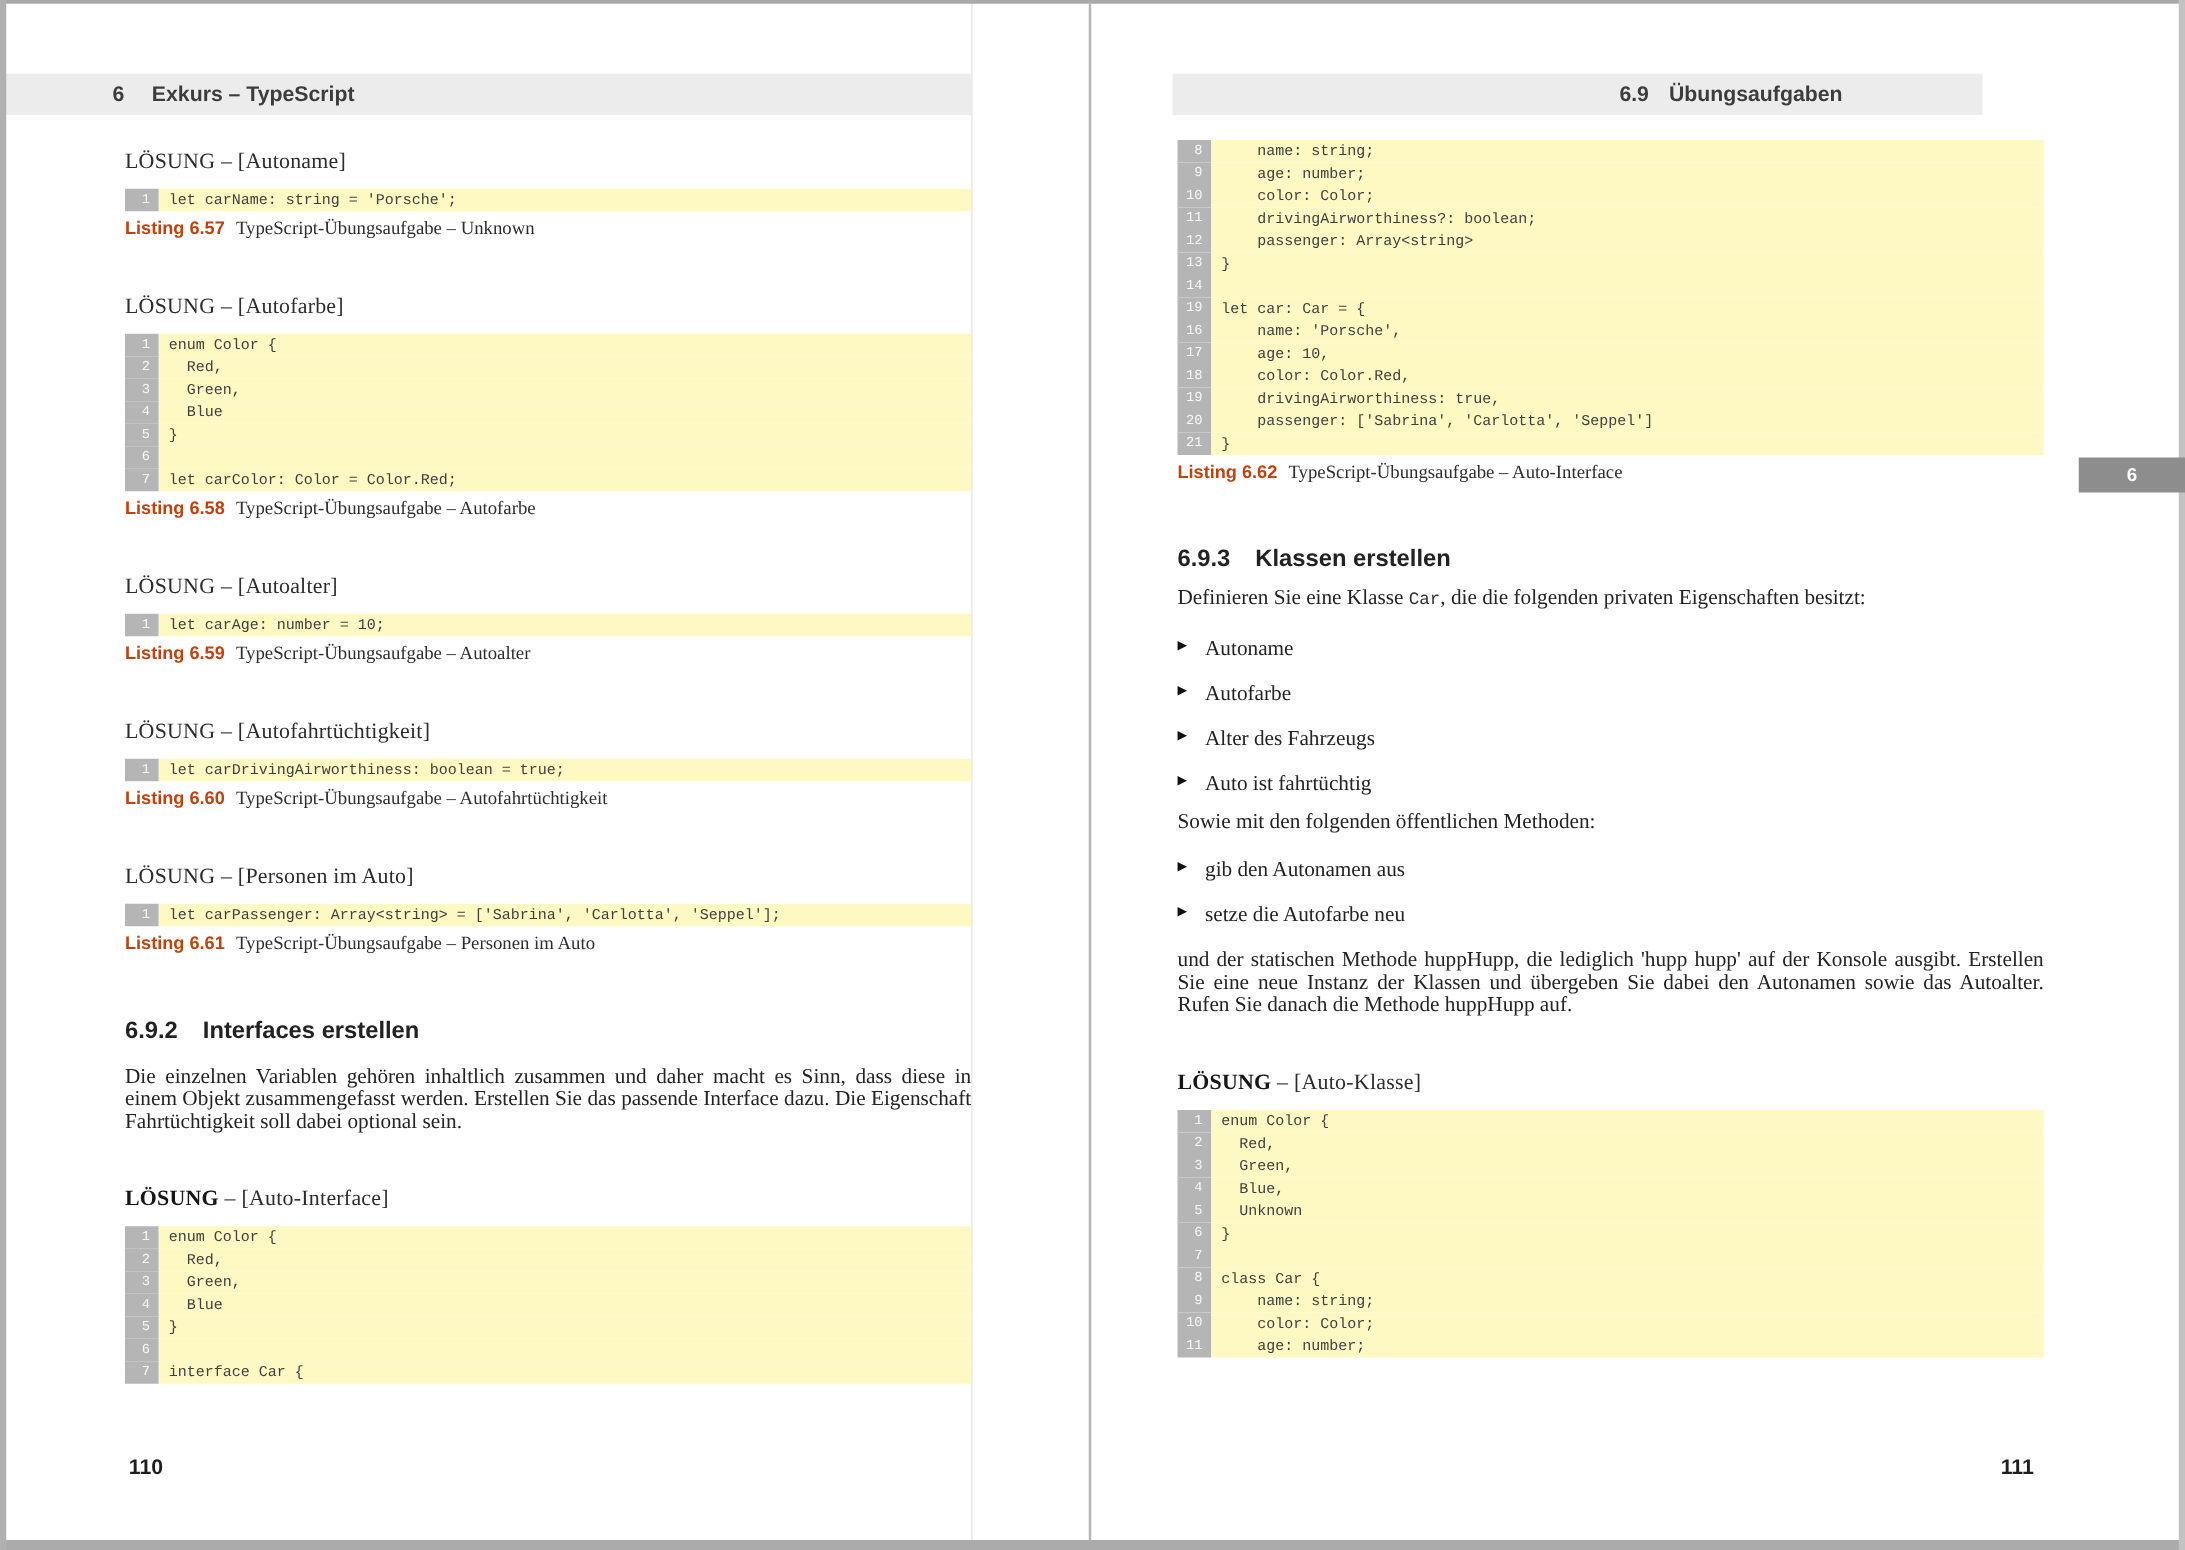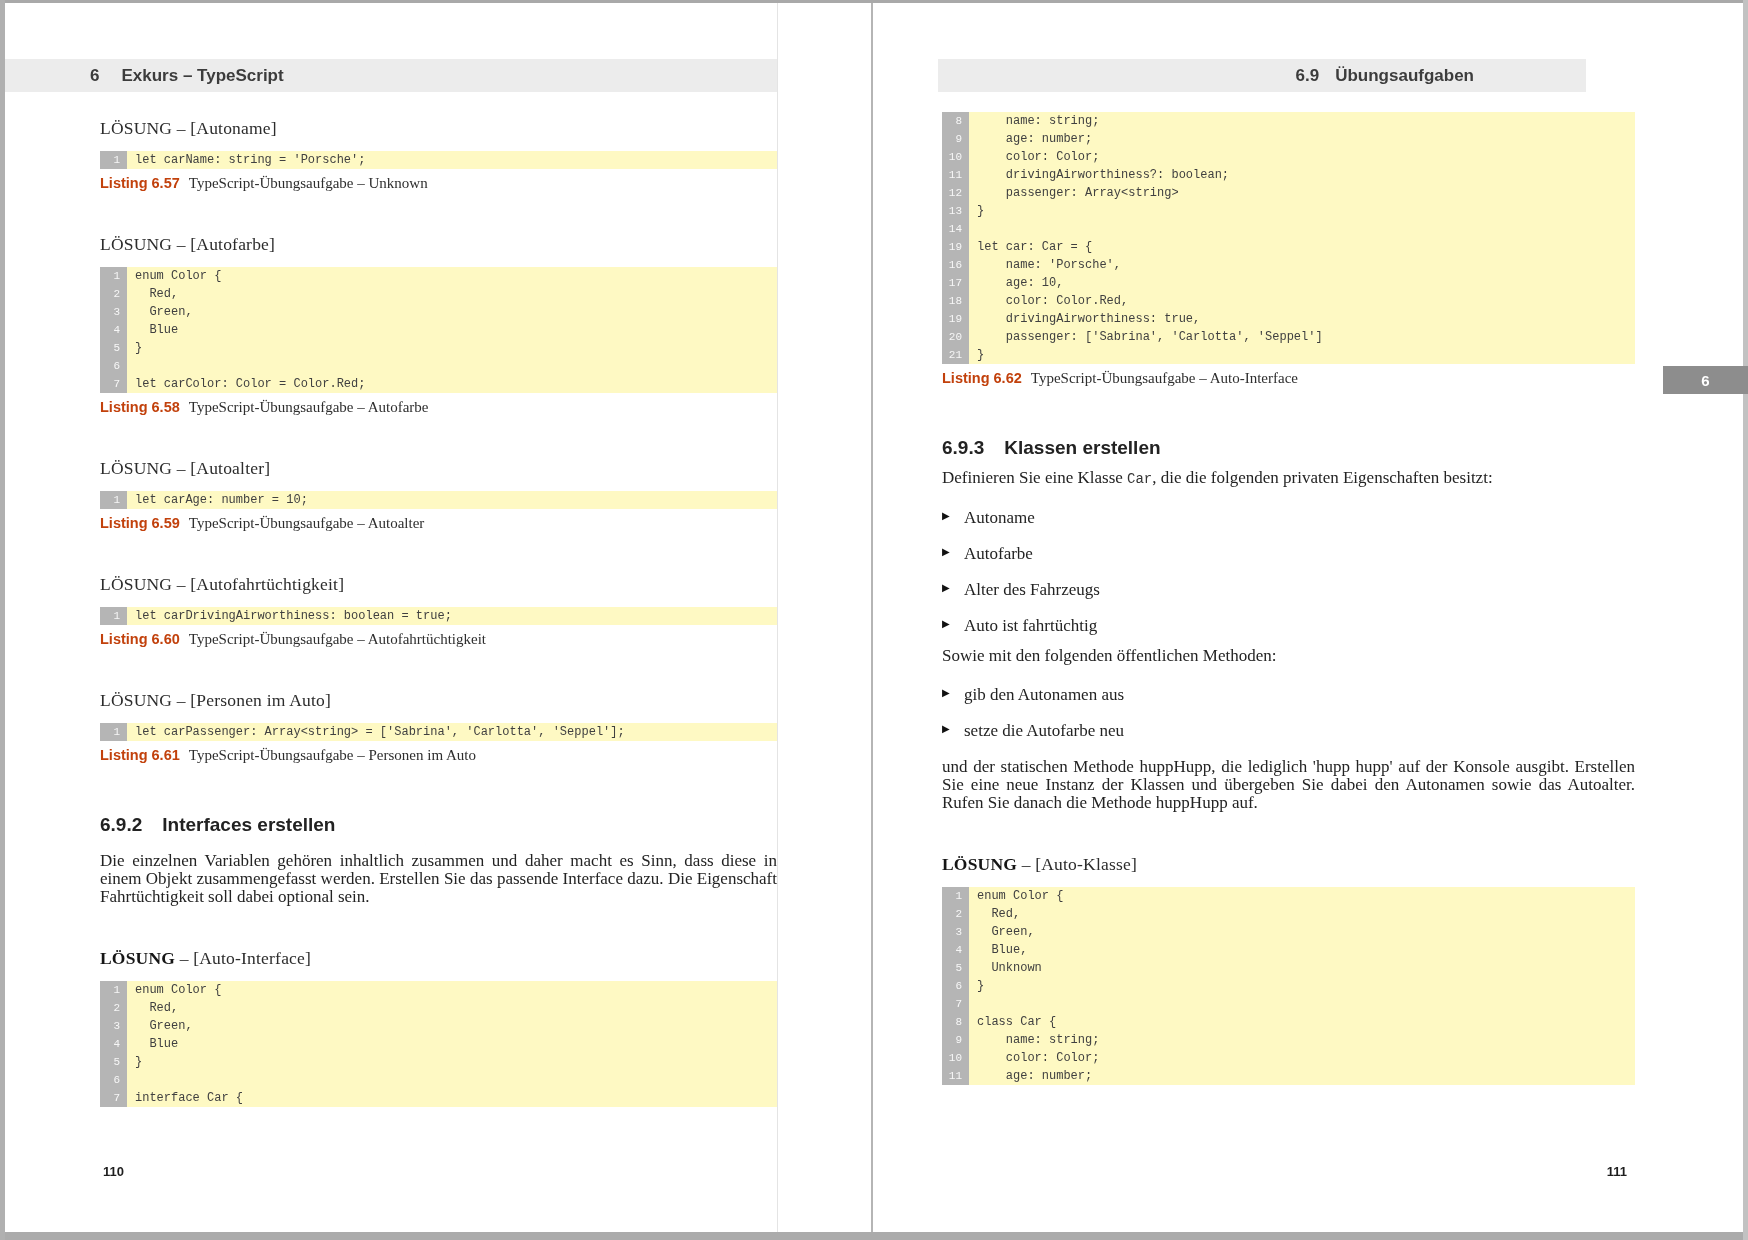--- a/index.html
+++ b/index.html
@@ -49,21 +49,21 @@
   
   .b-code{margin-top:12px;}
   .code-row{display:flex;height:18px;line-height:18px;font-family:"Liberation Mono", monospace;
             font-size:12px;}
   .code-gutter{flex:none;width:27px;background:#b5b5b5;color:#f7f7f7;text-align:right;
                padding-right:7px;box-sizing:border-box;font-size:11px;}
   .code-text{flex:1;background:#fef9c3;padding-left:8px;white-space:pre;color:#404040;}
 
   
   .page-num{position:absolute;top:1164px;font-family:"Liberation Sans", sans-serif;font-weight:bold;
-            font-size:13px;color:#1e1e1e;z-index:2;}
+            font-size:17px;color:#1e1e1e;z-index:2;}
   .page-num-left{left:103px;}
   .page-num-right{left:942px;width:685px;text-align:right;}
   .chapter-tab{position:absolute;left:1663px;top:366px;width:85px;height:28px;background:#8d8d8d;
                color:#ffffff;display:flex;align-items:center;justify-content:center;
                font-family:"Liberation Sans", sans-serif;font-weight:bold;font-size:15px;z-index:6;}
 </style>
 </head>
 <body>
 
 <div class="canvas">

